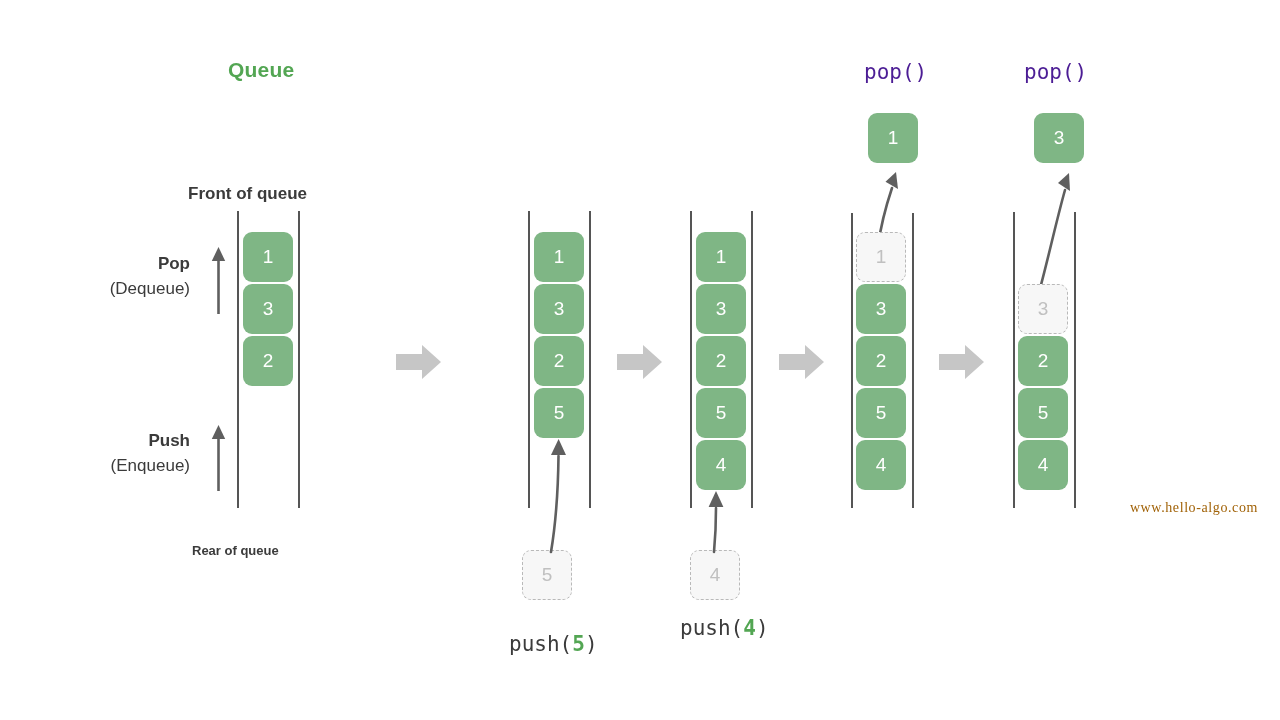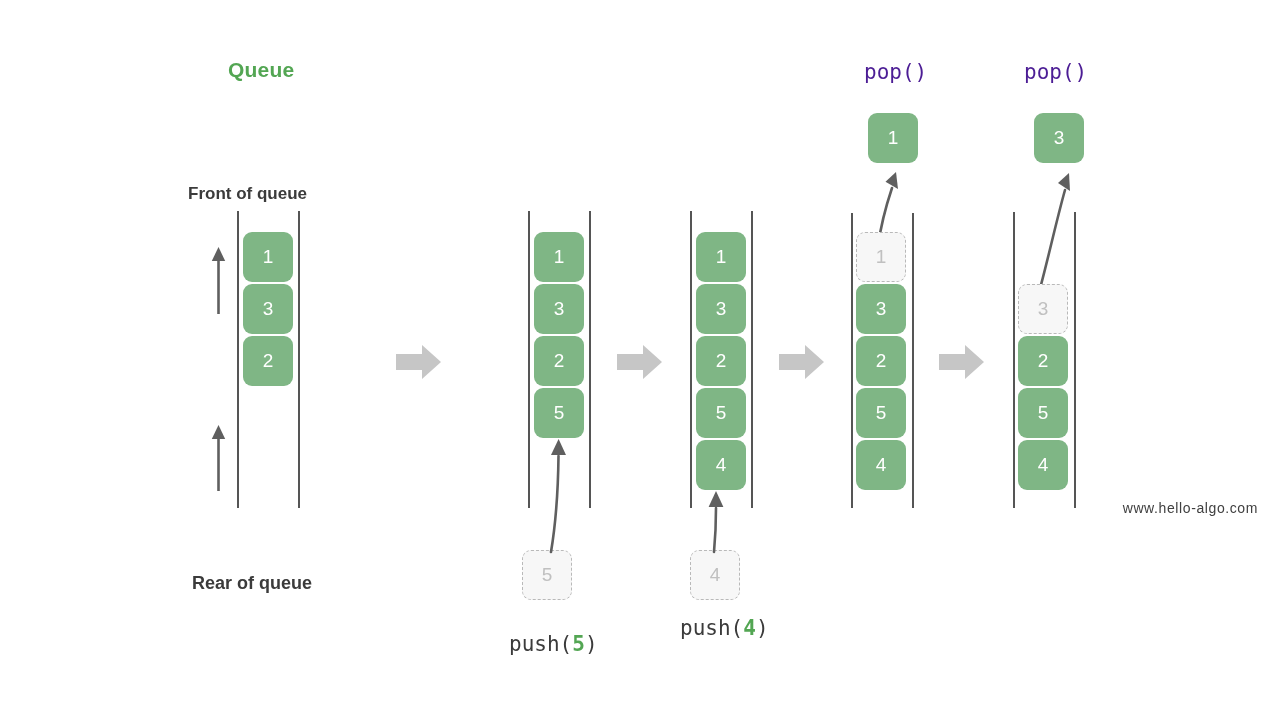--- a/index.html
+++ b/index.html
@@ -39,22 +39,22 @@
     left: 188px;
     top: 160px;
     font-size: 17px;
     font-weight: bold;
     color: #3b3b3b;
     margin-top: 24px;
   }
   .lbl-rear {
     position: absolute;
     left: 192px;
-    top: 573px;
-    font-size: 18px;
+    top: 543px;
+    font-size: 13px;
     font-weight: bold;
     color: #3b3b3b;
   }
 
   
   .side-group { position: absolute; text-align: right; width: 130px; }
   .side-main {
     font-size: 17px;
     font-weight: bold;
     color: #3b3b3b;
@@ -118,43 +118,51 @@
     font-size: 21px;
     color: #4c1d95;
     white-space: nowrap;
   }
 
   
   .watermark {
     position: absolute;
     right: 22px;
     bottom: 16px;
-    font-family: Liberation Sans, sans-serif;
+    font-family: Liberation Serif, serif;
     font-size: 14px;
-    color: #404040;
+    color: #a16207;
     letter-spacing: 0.6px;
   }
 
   svg { display: block; overflow: visible; }
 </style>
 </head>
 <body>
 
 <div class="stage">
 
   <div class="title-queue">Queue</div>
 
   <div class="lbl-front">Front of queue</div>
   <div class="lbl-rear">Rear of queue</div>
 
+  <div class="side-group" id="pop-group">
+    <span class="side-main">Pop</span>
+    <span class="side-sub">(Dequeue)</span>
+  </div>
   <svg class="abs" style="left:204px; top:242px;" width="30" height="74" viewBox="0 0 30 74">
     <path d="M14.5 72 L14.5 16" stroke="#5f5f5f" stroke-width="2.6" fill="none"></path>
     <path d="M14.5 5 L21.2 19 L7.8 19 Z" fill="#5f5f5f"></path>
   </svg>
 
+  <div class="side-group" id="push-group">
+    <span class="side-main">Push</span>
+    <span class="side-sub">(Enqueue)</span>
+  </div>
   <svg class="abs" style="left:204px; top:420px;" width="30" height="74" viewBox="0 0 30 74">
     <path d="M14.5 71 L14.5 16" stroke="#5f5f5f" stroke-width="2.6" fill="none"></path>
     <path d="M14.5 5 L21.2 19 L7.8 19 Z" fill="#5f5f5f"></path>
   </svg>
 
   <div>
     <div class="rail" style="left:237px; top:211px; height:297px;"></div>
     <div class="rail" style="left:298px; top:211px; height:297px;"></div>
 
     <div class="cell" style="left:243px; top:232px;">1</div>

